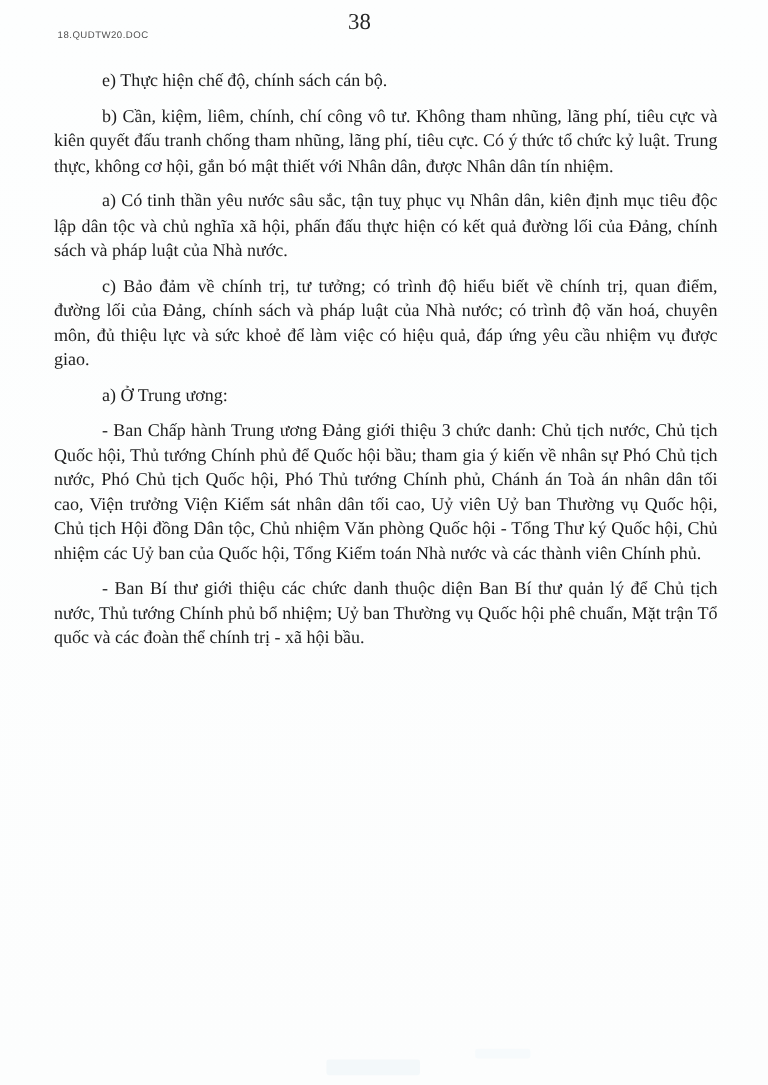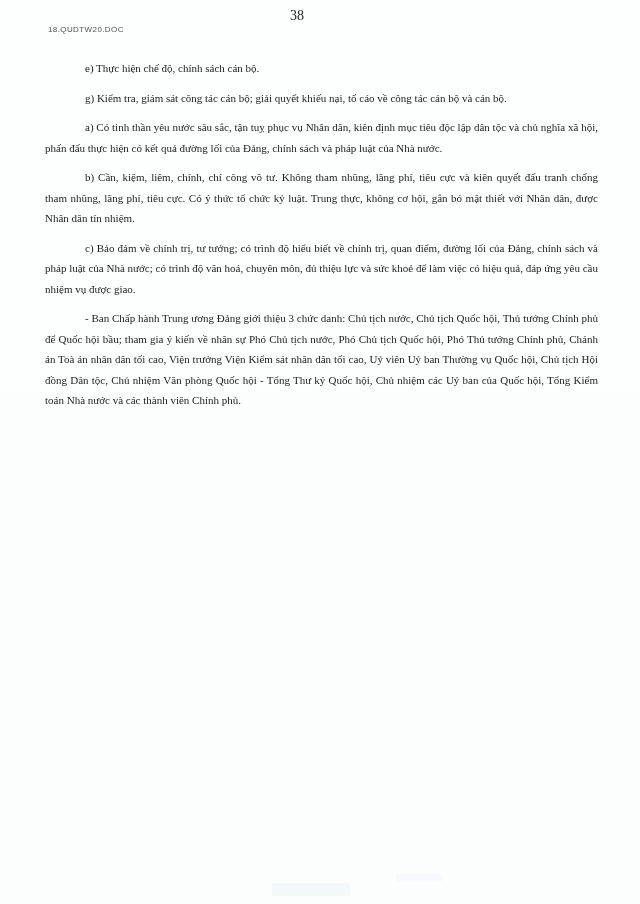--- a/index.html
+++ b/index.html
@@ -24,26 +24,26 @@
     top: 25px;
     font-size: 8px;
     letter-spacing: 0.4px;
     color: #4f4f4f;
     font-family: Liberation Sans, sans-serif;
   }
   .pagenum {
     position: absolute;
     left: 245px;
     top: 8px;
-    font-size: 14px;
+    font-size: 19px;
     color: #262626;
     font-family: "Liberation Serif", "DejaVu Serif", serif;
   }
   .content p {
-    font-size: 11px;
+    font-size: 15px;
     line-height: 20.5px;
     text-align: justify;
     text-indent: 40px;
     margin-bottom: 9px;
     color: #1c1c1c;
   }
   .scan-artifact {
     position: absolute;
     border-radius: 2px;
     pointer-events: none;
@@ -56,23 +56,24 @@
 
 <div class="page">
 
   <div class="header">
     <span class="filename">18.QUDTW20.DOC</span>
     <span class="pagenum">38</span>
   </div>
 
   <div class="content">
     <p>e) Thực hiện chế độ, chính sách cán bộ.</p>
-    <p>g) Kiểm tra, giám sát công tác cán bộ; giải quyết khiếu nại, tố cáo về công tác cán bộ và cán bộ.</p>
+    <p>b) Cần, kiệm, liêm, chính, chí công vô tư. Không tham nhũng, lãng phí, tiêu cực và kiên quyết đấu tranh chống tham nhũng, lãng phí, tiêu cực. Có ý thức tổ chức kỷ luật. Trung thực, không cơ hội, gắn bó mật thiết với Nhân dân, được Nhân dân tín nhiệm.</p>
     <p>a) Có tinh thần yêu nước sâu sắc, tận tuỵ phục vụ Nhân dân, kiên định mục tiêu độc lập dân tộc và chủ nghĩa xã hội, phấn đấu thực hiện có kết quả đường lối của Đảng, chính sách và pháp luật của Nhà nước.</p>
-    <p>b) Cần, kiệm, liêm, chính, chí công vô tư. Không tham nhũng, lãng phí, tiêu cực và kiên quyết đấu tranh chống tham nhũng, lãng phí, tiêu cực. Có ý thức tổ chức kỷ luật. Trung thực, không cơ hội, gắn bó mật thiết với Nhân dân, được Nhân dân tín nhiệm.</p>
     <p>c) Bảo đảm về chính trị, tư tưởng; có trình độ hiểu biết về chính trị, quan điểm, đường lối của Đảng, chính sách và pháp luật của Nhà nước; có trình độ văn hoá, chuyên môn, đủ thiệu lực và sức khoẻ để làm việc có hiệu quả, đáp ứng yêu cầu nhiệm vụ được giao.</p>
+    <p>a) Ở Trung ương:</p>
     <p>- Ban Chấp hành Trung ương Đảng giới thiệu 3 chức danh: Chủ tịch nước, Chủ tịch Quốc hội, Thủ tướng Chính phủ để Quốc hội bầu; tham gia ý kiến về nhân sự Phó Chủ tịch nước, Phó Chủ tịch Quốc hội, Phó Thủ tướng Chính phủ, Chánh án Toà án nhân dân tối cao, Viện trưởng Viện Kiểm sát nhân dân tối cao, Uỷ viên Uỷ ban Thường vụ Quốc hội, Chủ tịch Hội đồng Dân tộc, Chủ nhiệm Văn phòng Quốc hội - Tổng Thư ký Quốc hội, Chủ nhiệm các Uỷ ban của Quốc hội, Tổng Kiểm toán Nhà nước và các thành viên Chính phủ.</p>
+    <p>- Ban Bí thư giới thiệu các chức danh thuộc diện Ban Bí thư quản lý để Chủ tịch nước, Thủ tướng Chính phủ bổ nhiệm; Uỷ ban Thường vụ Quốc hội phê chuẩn, Mặt trận Tổ quốc và các đoàn thể chính trị - xã hội bầu.</p>
   </div>
 
 </div>
 
 <div class="scan-artifact artifact-1"></div>
 <div class="scan-artifact artifact-2"></div>
 
 </body></html>

